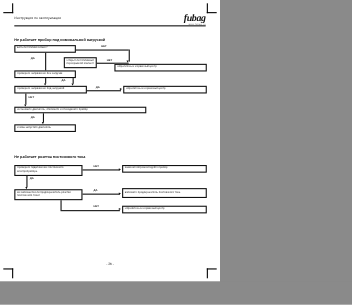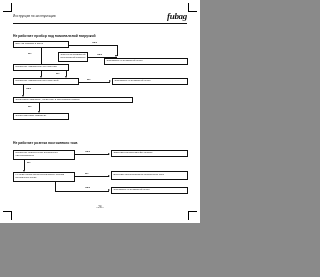--- a/index.html
+++ b/index.html
@@ -1,18 +1,18 @@
 <!DOCTYPE html>
 <html><head>
 <meta charset="utf-8">
 <style>
   html,body{margin:0;padding:0;background:#8a8a8a;}
   body{font-family:"Liberation Sans",sans-serif;}
   .page{
-    position:relative;width:200px;height:223px;background:#ffffff;
+    position:relative;width:200px;height:256px;background:#ffffff;
     overflow:hidden;
   }
   
   .crop{position:absolute;background:#000;}
   .crop.h{width:9px;height:1px;}
   .crop.v{width:1px;height:9px;}
   .c-tl-h{left:3px;top:11px;} .c-tl-v{left:11px;top:3px;}
   .c-tr-h{right:3px;top:11px;} .c-tr-v{right:11px;top:3px;}
   .c-bl-h{left:3px;bottom:11px;} .c-bl-v{left:11px;bottom:3px;}
   .c-br-h{right:3px;bottom:11px;} .c-br-v{right:11px;bottom:3px;}

